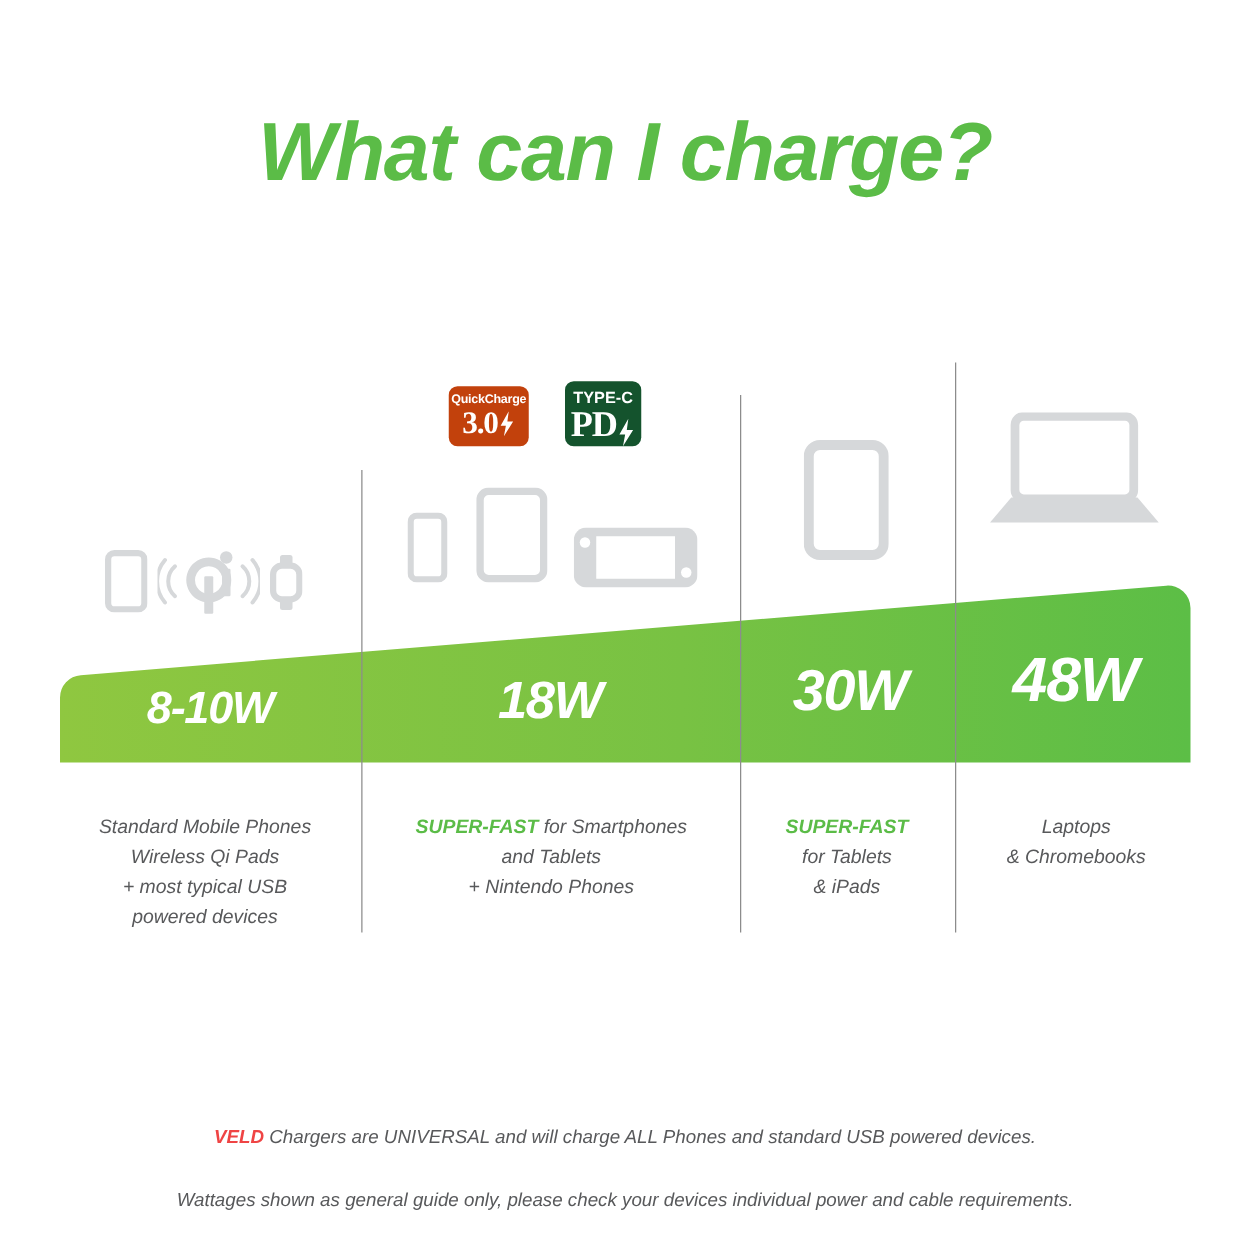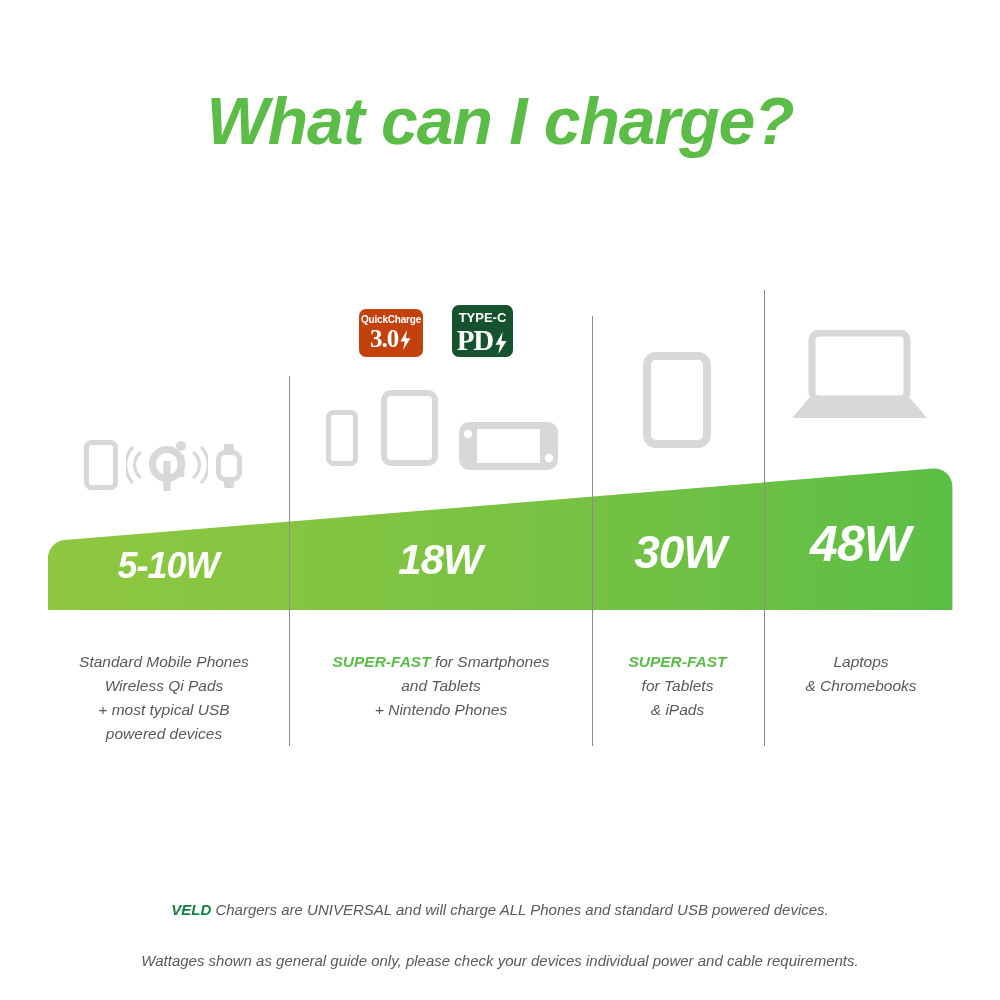--- a/index.html
+++ b/index.html
@@ -79,20 +79,21 @@
     letter-spacing: -1px;
     display: flex;
     align-items: center;
     justify-content: center;
     gap: 1px;
     font-family: Liberation Serif, serif;
   }
   #badge-pd .badge-main {
     font-size: 29px;
     line-height: 30px;
+    align-items: flex-end;
   }
   .bolt {
     display: inline-block;
     width: 13px;
     height: 20px;
   }
   #badge-pd .bolt { width: 14px; height: 22px; }
 
   
   .dev { position: absolute; }
@@ -160,21 +161,21 @@
     font-size: 15px;
     line-height: 22px;
     color: #58595B;
     white-space: nowrap;
   }
   #footer-0 { top: 899px; }
   #footer-1 { top: 931px; margin-top: 19px; }
   .footer-line .brand {
     font-weight: bold;
     font-style: italic;
-    color: #15803d;
+    color: #ef4444;
   }
 </style>
 </head>
 <body>
 
 <div id="page">
 
   <div id="title">What can I charge?</div>
 
   <div class="badge" id="badge-qc">
@@ -268,21 +269,21 @@
         <linearGradient id="rampGrad" x1="0" y1="0" x2="1" y2="0">
           <stop offset="0" stop-color="#8FC740"></stop>
           <stop offset="0.55" stop-color="#78C243"></stop>
           <stop offset="1" stop-color="#5CBE46"></stop>
         </linearGradient>
       </defs>
       <path d="M8 103 a 18 18 0 0 1 16.6 -17.9 L 893 13.5 a 18 18 0 0 1 19.4 17.9 L 912.4 155 L 8 155 Z" fill="url(#rampGrad)"></path>
     </svg>
   </div>
 
-  <div class="watt" id="watt-0">5-10W</div>
+  <div class="watt" id="watt-0">8-10W</div>
   <div class="watt" id="watt-1">18W</div>
   <div class="watt" id="watt-2">30W</div>
   <div class="watt" id="watt-3">48W</div>
 
   <div class="divider" id="divider-0"></div>
   <div class="divider" id="divider-1"></div>
   <div class="divider" id="divider-2"></div>
 
   <div class="caption" id="caption-0">
     <div><span class="hl"></span><span>Standard Mobile Phones</span></div>

